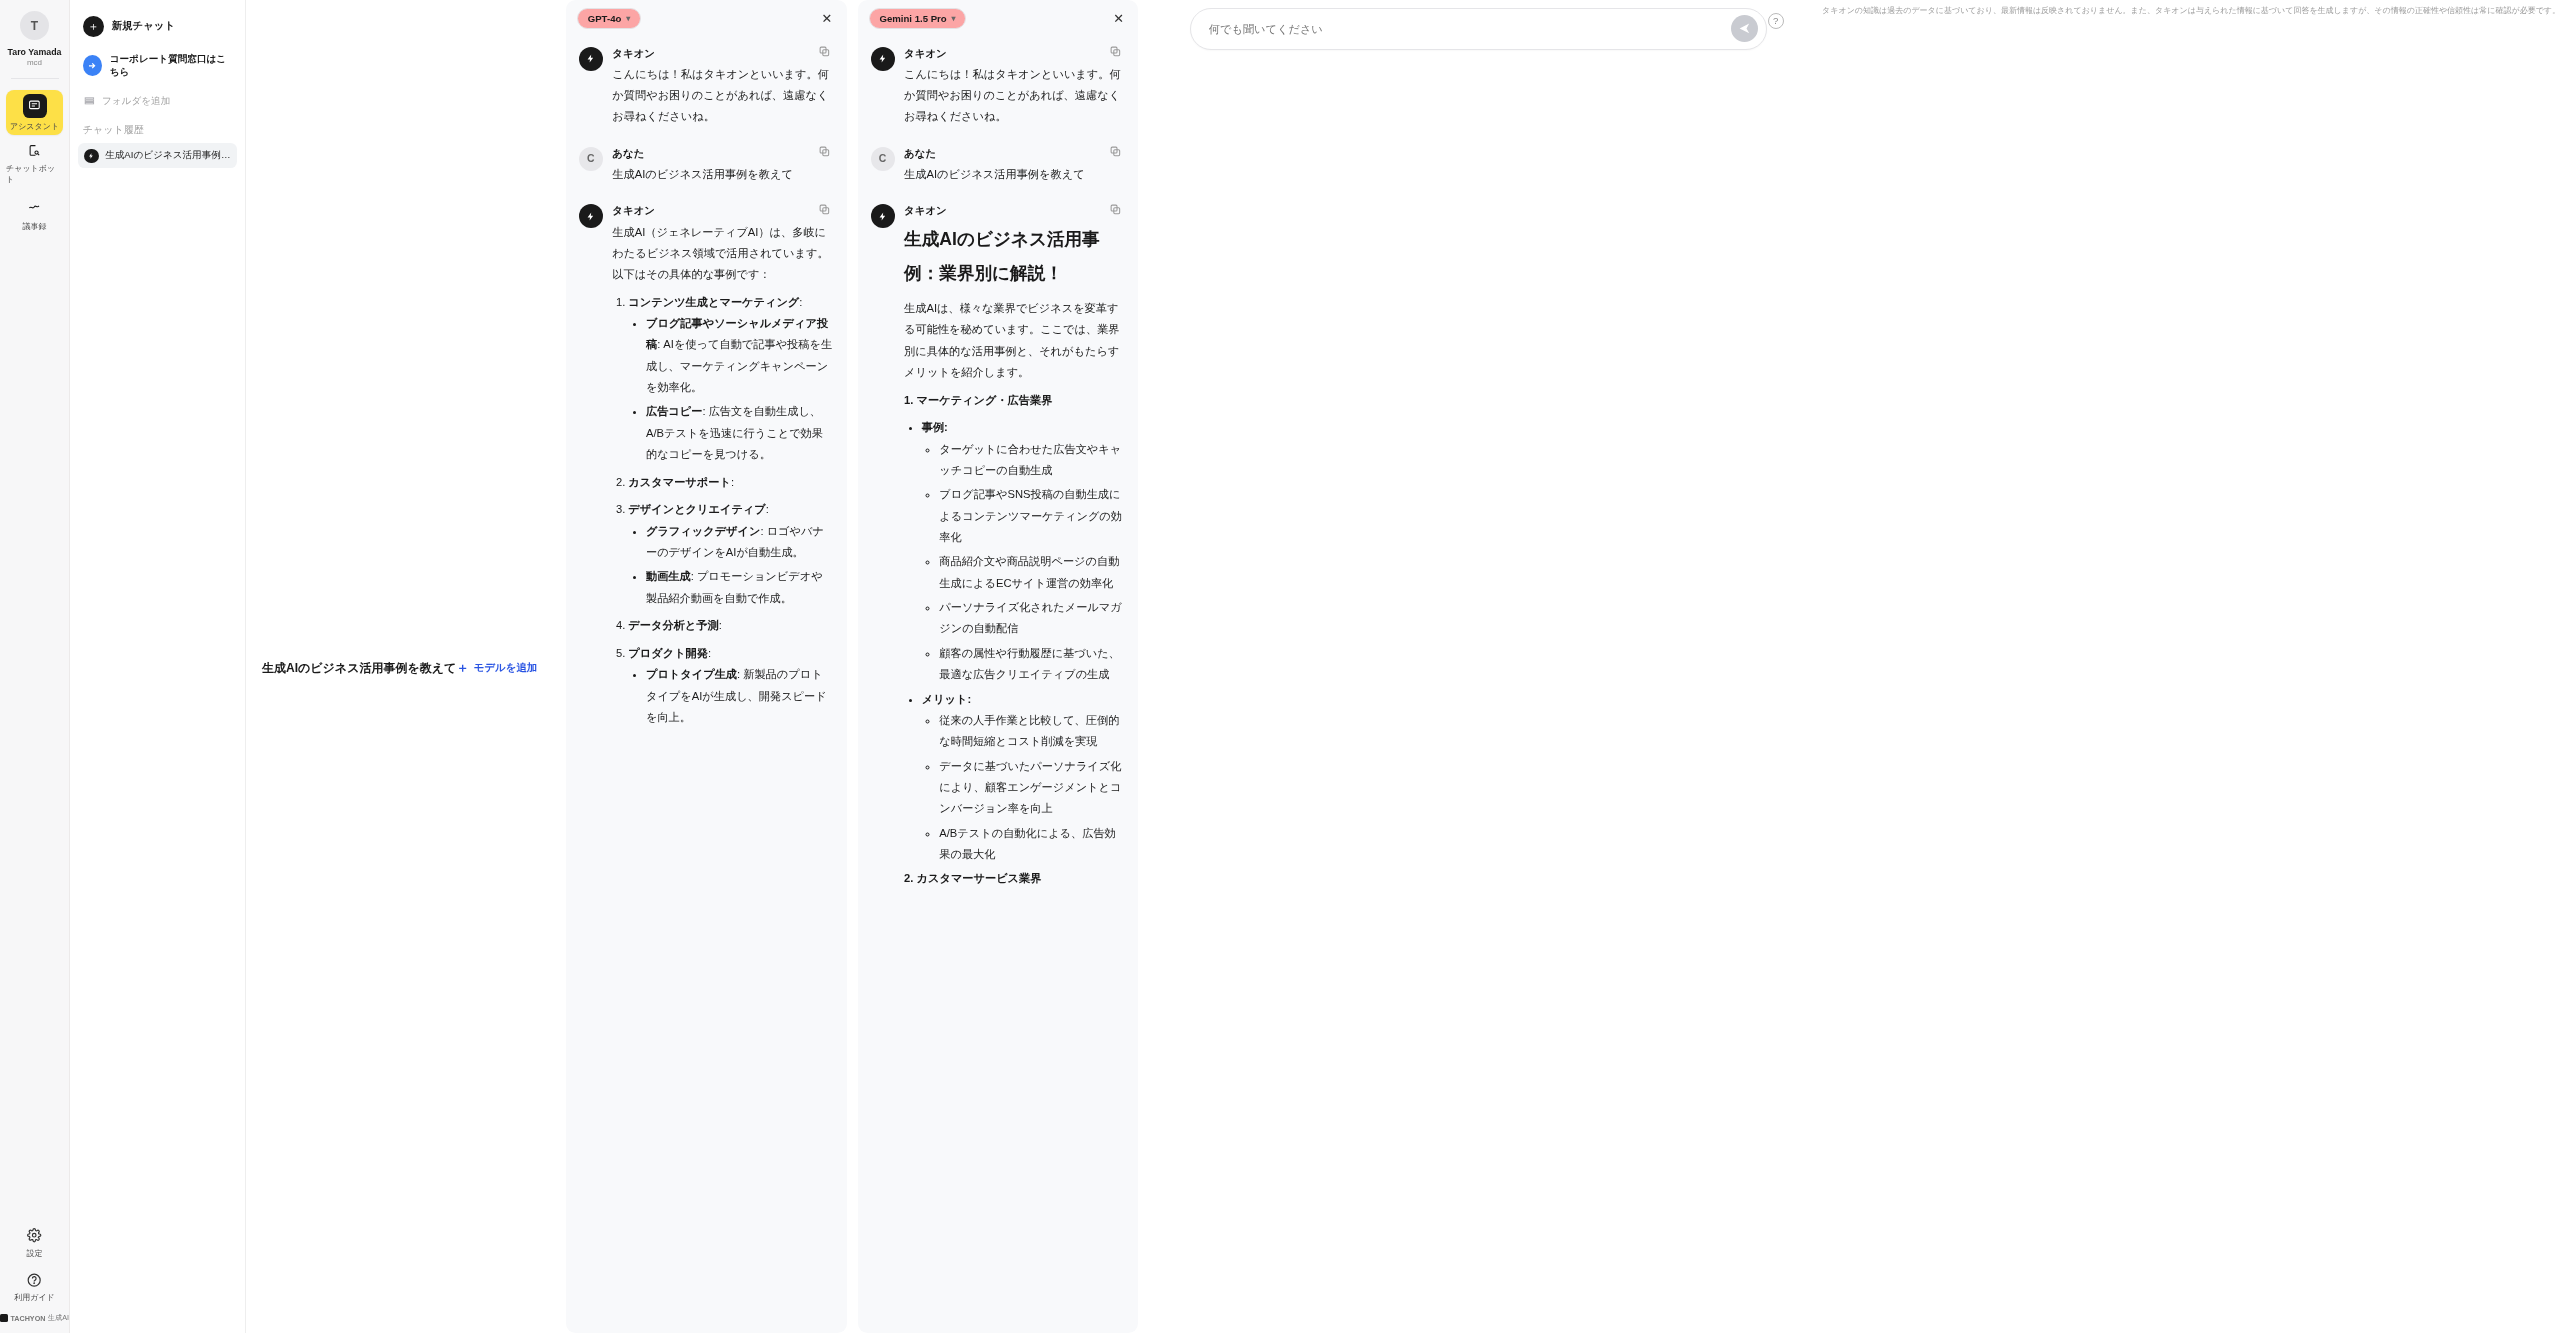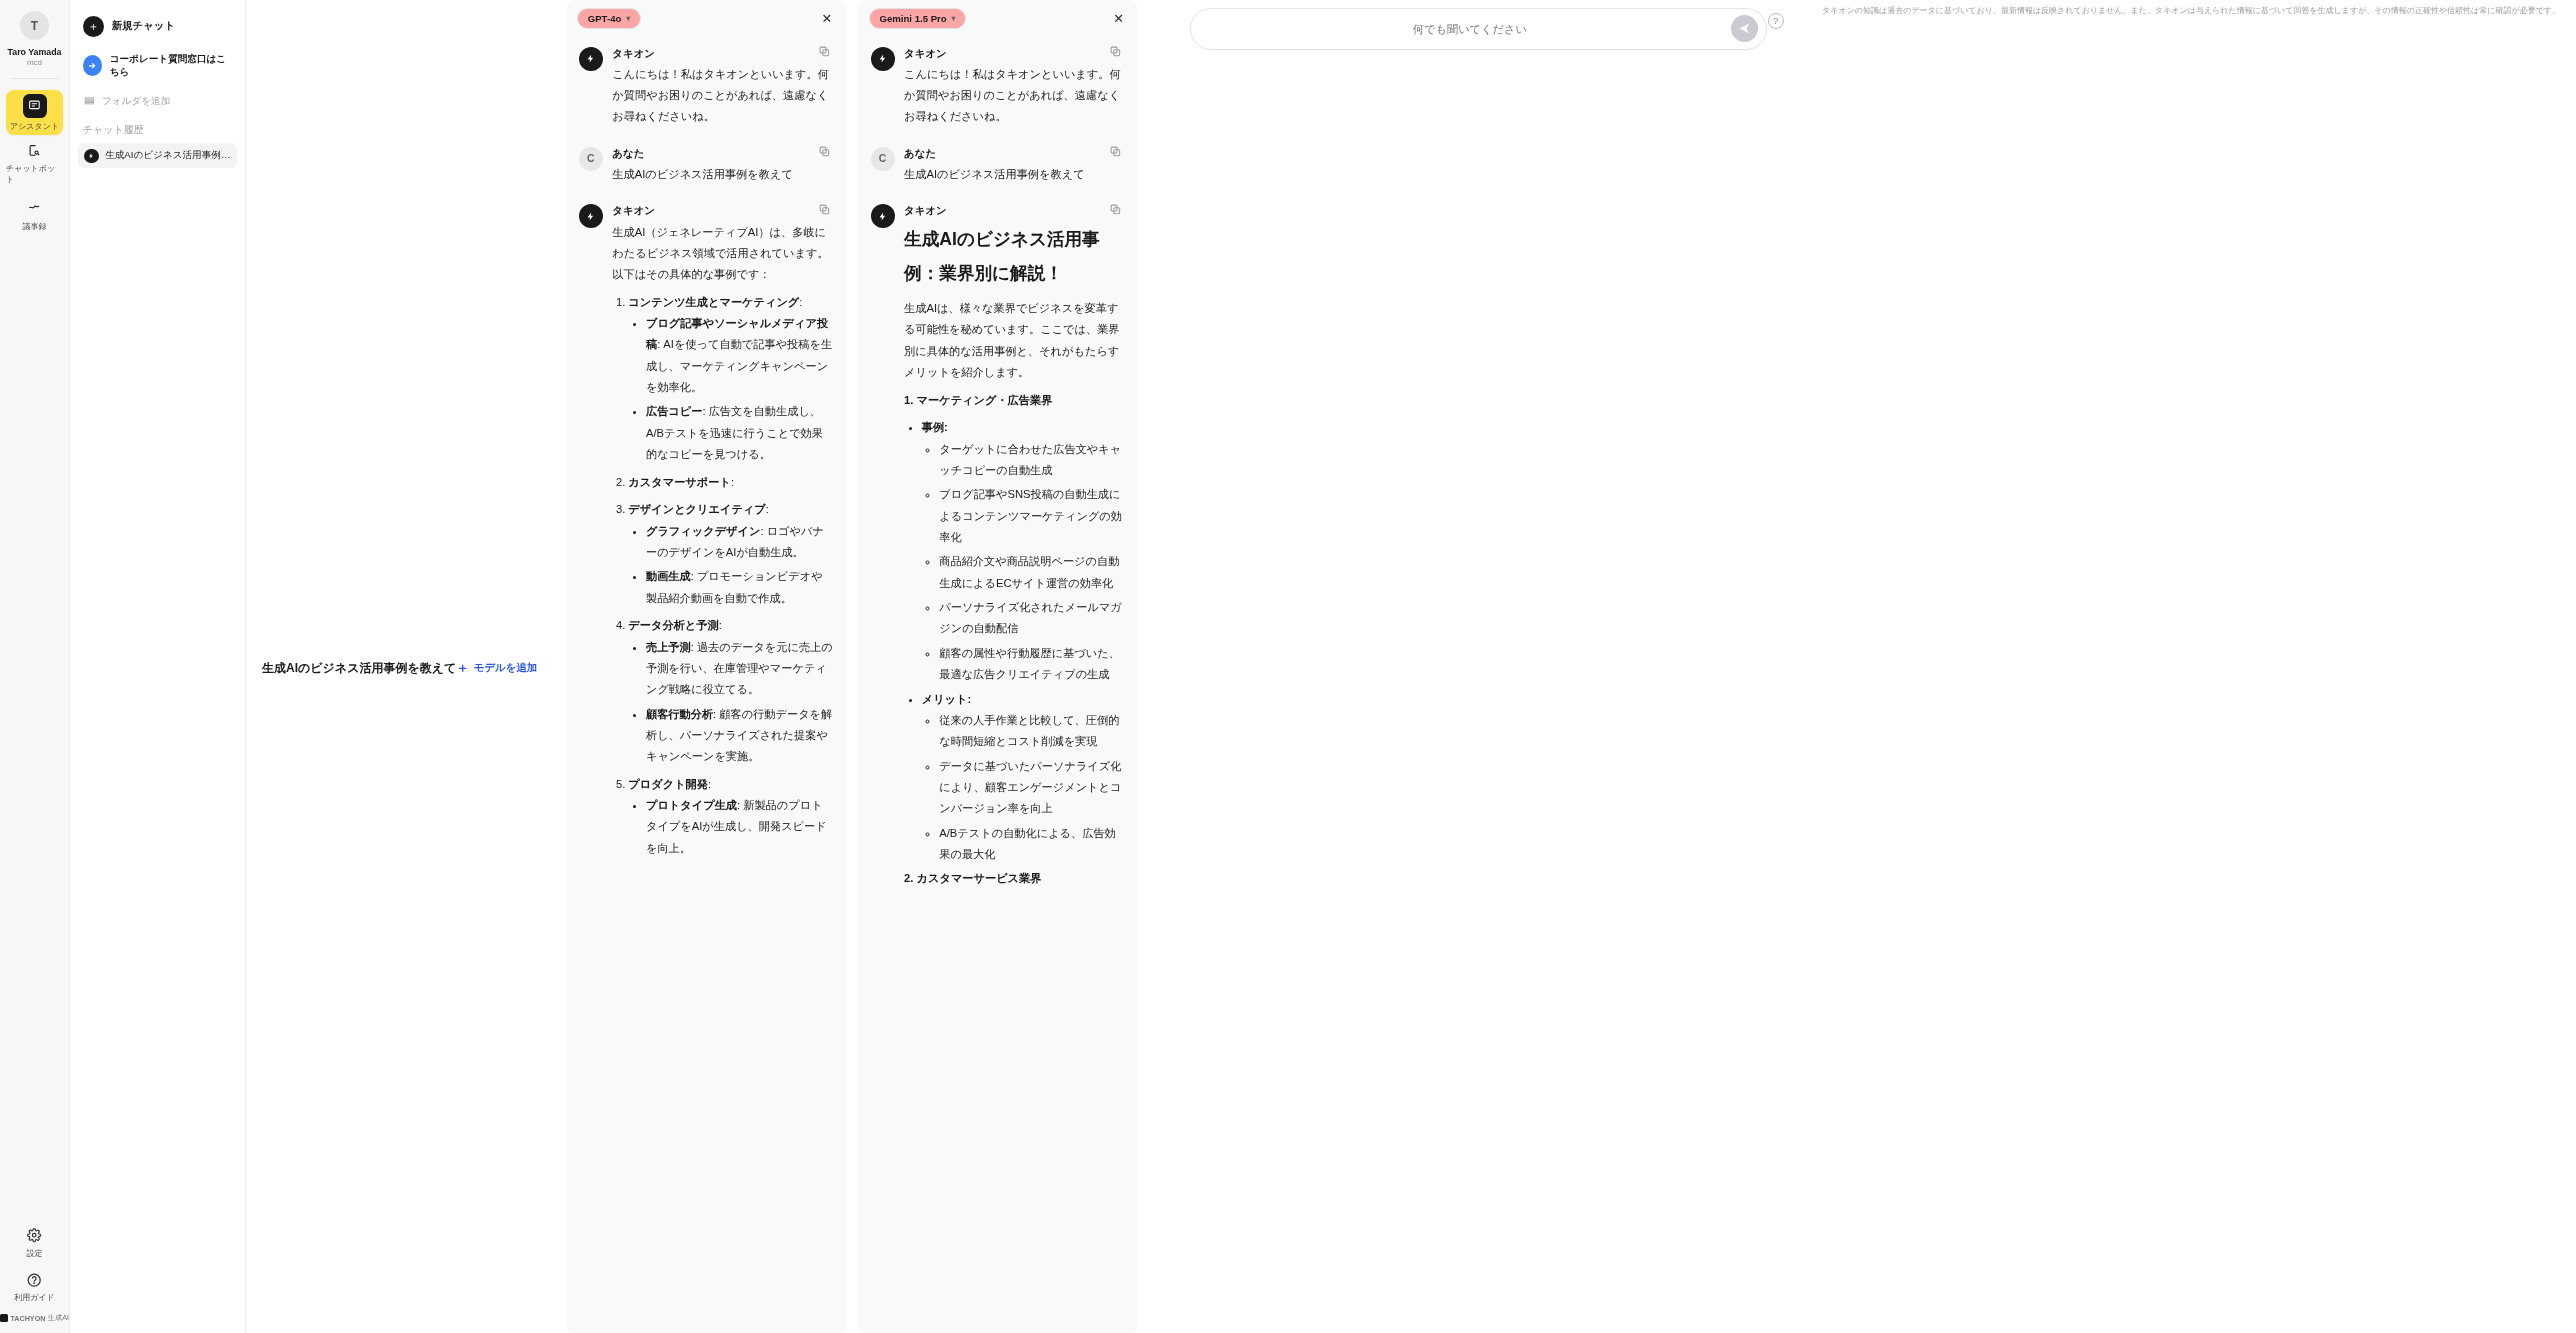--- a/index.html
+++ b/index.html
@@ -64,21 +64,21 @@
 .msg-text ul ul { list-style: circle; }
 .msg-text ul li { margin-bottom: 3.2px; }
 .msg-text .ol-head { font-weight: 700; }
 .msg-text strong { font-weight: 700; }
 .copy-btn { position: absolute; right: 0; top: 4.8px; width: 16px; height: 16px; color: #9a9a9a; cursor: pointer; }
 .copy-btn svg { width: 12.8px; height: 12.8px; }
 
 
 .input-area { padding: 8px 24px 4.8px; display:flex; flex-direction:column; align-items:center; }
 .input-pill { width: 607px; max-width: 95%; background: #fff; border: 0.8px solid #e5e5e8; border-radius: 798px; display: flex; align-items: center; padding: 6.4px 8px 6.4px 17.6px; box-shadow: 0 0.8px 1.6px rgba(0,0,0,.03); position: relative; }
-.input-pill input { flex: 1; border: none; outline: none; font-size: 11.2px; background: transparent; text-align: center; }
+.input-pill input { flex: 1; border: none; outline: none; font-size: 11.2px; background: transparent; }
 .send-btn { width: 27px; height: 27px; border-radius: 50%; background: #c9cbd1; color: #fff; display:flex; align-items:center; justify-content:center; cursor: pointer; }
 .disclaimer { font-size: 8px; color: #9a9a9a; text-align: center; padding: 4.8px 16px 8px; }
 
 
 .col-body::-webkit-scrollbar { width: 6.4px; }
 .col-body::-webkit-scrollbar-thumb { background: #d7d7dc; border-radius: 3.2px; }
 </style>
 </head>
 <body>
 
@@ -240,24 +240,21 @@
                 <ol>
                   <li><span class="ol-head">コンテンツ生成とマーケティング</span>:<ul>
                       <li><strong>ブログ記事やソーシャルメディア投稿</strong>: AIを使って自動で記事や投稿を生成し、マーケティングキャンペーンを効率化。</li>
                       <li><strong>広告コピー</strong>: 広告文を自動生成し、A/Bテストを迅速に行うことで効果的なコピーを見つける。</li>
                     </ul></li>
                   <li><span class="ol-head">カスタマーサポート</span>:</li>
                   <li><span class="ol-head">デザインとクリエイティブ</span>:<ul>
                       <li><strong>グラフィックデザイン</strong>: ロゴやバナーのデザインをAIが自動生成。</li>
                       <li><strong>動画生成</strong>: プロモーションビデオや製品紹介動画を自動で作成。</li>
                     </ul></li>
-                  <li><span class="ol-head">データ分析と予測</span>:<ul>
-                      <li><strong>売上予測</strong>: 過去のデータを元に売上の予測を行い、在庫管理やマーケティング戦略に役立てる。</li>
-                      <li><strong>顧客行動分析</strong>: 顧客の行動データを解析し、パーソナライズされた提案やキャンペーンを実施。</li>
-                    </ul></li>
+                  <li><span class="ol-head">データ分析と予測</span>:</li>
                   <li><span class="ol-head">プロダクト開発</span>:<ul>
                       <li><strong>プロトタイプ生成</strong>: 新製品のプロトタイプをAIが生成し、開発スピードを向上。</li>
                     </ul></li>
                 </ol>
               </div>
             </div>
             <div class="copy-btn"><svg viewBox="0 0 24 24" fill="none" stroke="currentColor" stroke-width="2">
                 <rect x="9" y="9" width="11" height="11" rx="2"></rect>
                 <rect x="4" y="4" width="11" height="11" rx="2"></rect>
               </svg></div>

